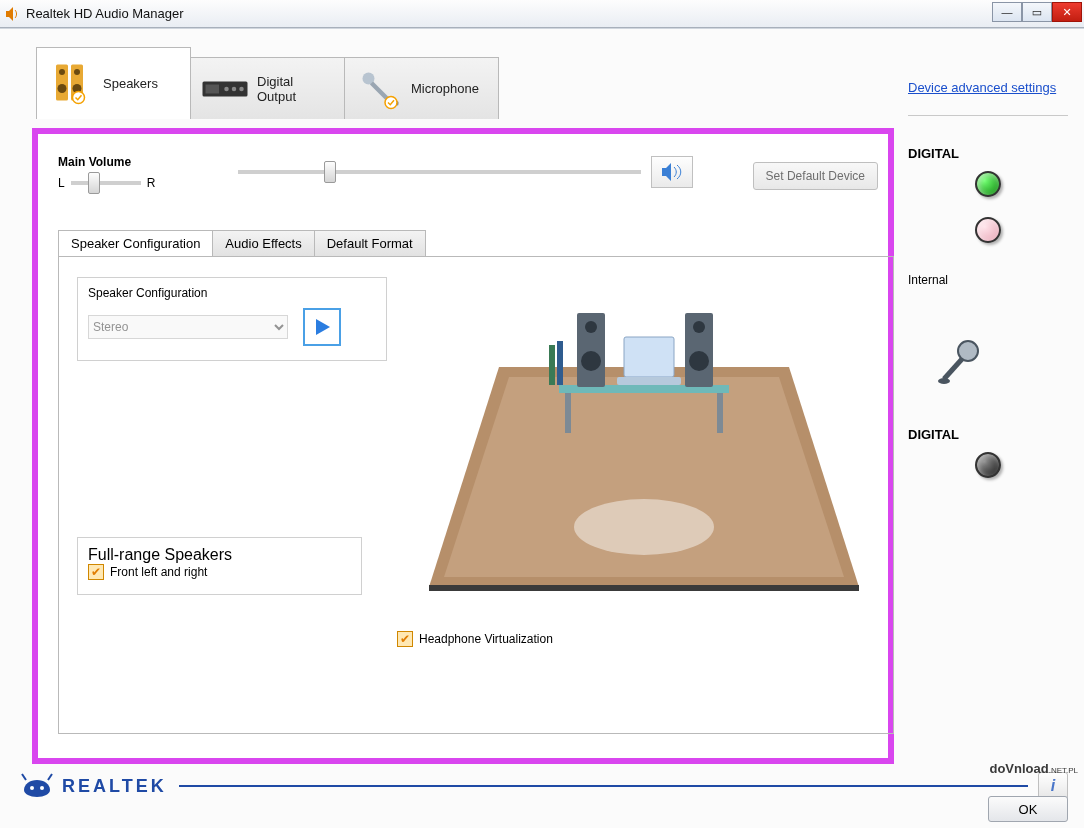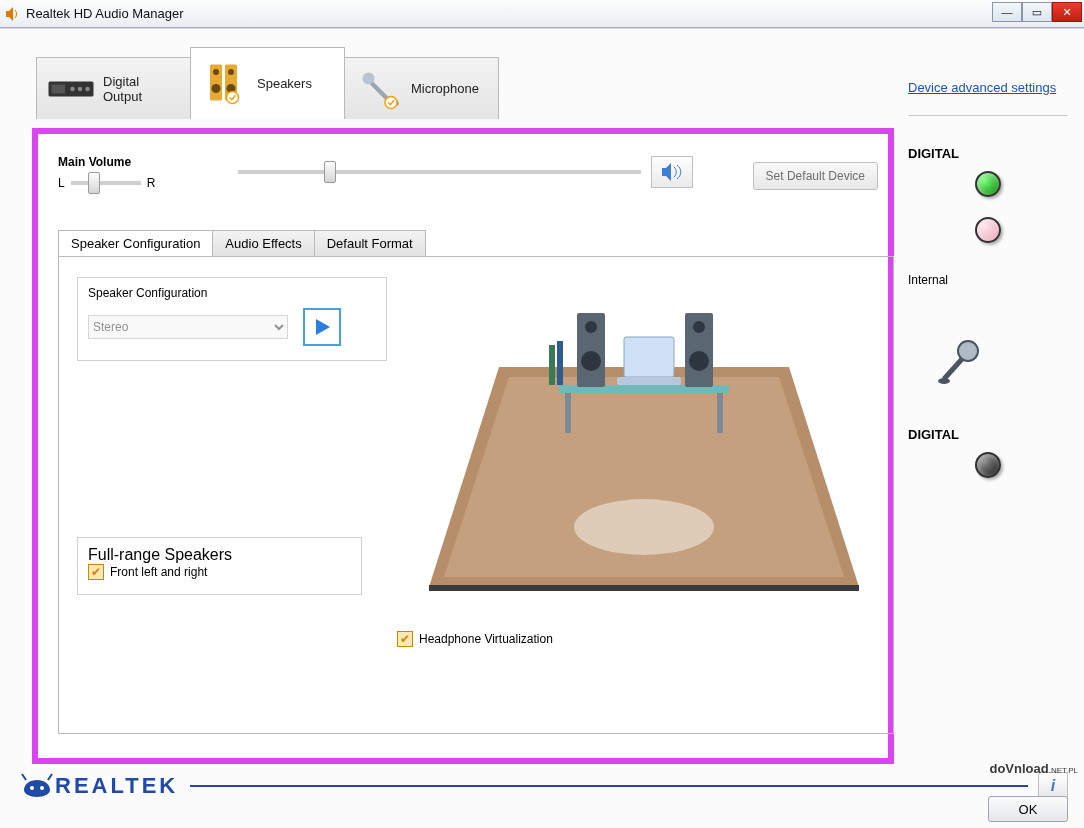--- a/index.html
+++ b/index.html
@@ -60,21 +60,21 @@
 .sidebar .sect { font-size:13px; font-weight:bold; margin:20px 0 10px; }
 .sidebar .jacks { display:flex; flex-direction:column; align-items:center; gap:20px; margin-bottom:30px; }
 .jack { width:26px; height:26px; border-radius:50%; border:2px solid #333; box-shadow:inset 2px 2px 6px rgba(255,255,255,.6), 2px 2px 3px rgba(0,0,0,.3); }
 .jack.green { background:radial-gradient(circle at 35% 35%, #6eff6e, #0a7d0a); }
 .jack.pink { background:radial-gradient(circle at 35% 35%, #ffe3ea, #e6a4b4); }
 .jack.black { background:radial-gradient(circle at 35% 35%, #888, #111); }
 .intlabel { font-size:12px; margin:10px 0 50px; }
 .mic-icon { width:50px; height:50px; margin:6px 0 40px 28px; display:block; }
 
 .footer { position:absolute; left:20px; right:16px; bottom:16px; height:52px; display:flex; align-items:center; }
-.logo { display:flex; align-items:center; gap:1px; color:#1f4aa5; font-weight:bold; letter-spacing:3px; font-size:22px; }
+.logo { display:flex; align-items:center; gap:8px; color:#1f4aa5; font-weight:bold; letter-spacing:3px; font-size:18px; }
 .logo-line { flex:1; height:2px; background:#1f4aa5; margin-left:12px; }
 .ibtn { width:30px; height:28px; border:1px solid #bfbfbf; background:linear-gradient(#fff,#e6e6e6); display:flex; align-items:center; justify-content:center; font-weight:bold; font-style:italic; color:#4a76c9; margin-left:10px; border-radius:3px; }
 .ok { position:absolute; right:16px; bottom:6px; width:80px; height:26px; border:1px solid #a0a6af; background:linear-gradient(#fbfbfb,#e4e6ea); font-size:13px; border-radius:3px; }
 
 .watermark { position:absolute; right:6px; bottom:52px; font-size:12px; color:#3a3a3a; }
 .watermark b { font-size:13px; }
 input[type=range]{ -webkit-appearance:none; height:4px; background:#cfcfcf; }
 input[type=range]::-webkit-slider-thumb{ -webkit-appearance:none; width:12px; height:22px; background:linear-gradient(#fdfdfd,#d5d5d5); border:1px solid #9a9a9a; border-radius:2px; }
 </style>
 </head>
@@ -89,42 +89,42 @@
   <div class="winbtns">
     <div class="btn">—</div>
     <div class="btn">▭</div>
     <div class="btn close">✕</div>
   </div>
 </div>
 
 <div class="app">
 
   <div class="tabs">
-    <div class="tab">
-      <svg class="ticon" viewBox="0 0 64 40">
-          <rect x="2" y="10" width="60" height="20" rx="2" fill="#333"></rect>
-          <rect x="6" y="14" width="18" height="12" fill="#555"></rect>
-          <circle cx="34" cy="20" r="3" fill="#888"></circle>
-          <circle cx="44" cy="20" r="3" fill="#888"></circle>
-          <circle cx="54" cy="20" r="3" fill="#888"></circle>
-        </svg>
-      <span>Digital Output</span>
-    </div>
     <div class="tab active">
       <svg class="ticon" viewBox="0 0 64 56">
           <rect x="12" y="2" width="16" height="48" rx="2" fill="#e8a934"></rect>
           <rect x="32" y="2" width="16" height="48" rx="2" fill="#e8a934"></rect>
           <circle cx="20" cy="12" r="4" fill="#6b4a10"></circle>
           <circle cx="40" cy="12" r="4" fill="#6b4a10"></circle>
           <circle cx="20" cy="34" r="6" fill="#6b4a10"></circle>
           <circle cx="40" cy="34" r="6" fill="#6b4a10"></circle>
           <circle cx="42" cy="46" r="8" fill="#fff" stroke="#f5a100" stroke-width="2"></circle>
           <path d="M38 46l3 3 5-6" stroke="#f5a100" stroke-width="2" fill="none"></path>
         </svg>
       <span>Speakers</span>
+    </div>
+    <div class="tab">
+      <svg class="ticon" viewBox="0 0 64 40">
+          <rect x="2" y="10" width="60" height="20" rx="2" fill="#333"></rect>
+          <rect x="6" y="14" width="18" height="12" fill="#555"></rect>
+          <circle cx="34" cy="20" r="3" fill="#888"></circle>
+          <circle cx="44" cy="20" r="3" fill="#888"></circle>
+          <circle cx="54" cy="20" r="3" fill="#888"></circle>
+        </svg>
+      <span>Digital Output</span>
     </div>
     <div class="tab">
       <svg class="ticon" viewBox="0 0 64 56">
           <ellipse cx="18" cy="14" rx="8" ry="8" fill="#b8c4d0"></ellipse>
           <path d="M22 20 L46 44" stroke="#9aa6b2" stroke-width="6"></path>
           <rect x="40" y="44" width="18" height="6" rx="2" fill="#7d8994"></rect>
           <circle cx="48" cy="46" r="8" fill="#fff" stroke="#f5a100" stroke-width="2"></circle>
           <path d="M44 46l3 3 5-6" stroke="#f5a100" stroke-width="2" fill="none"></path>
         </svg>
       <span>Microphone</span>

